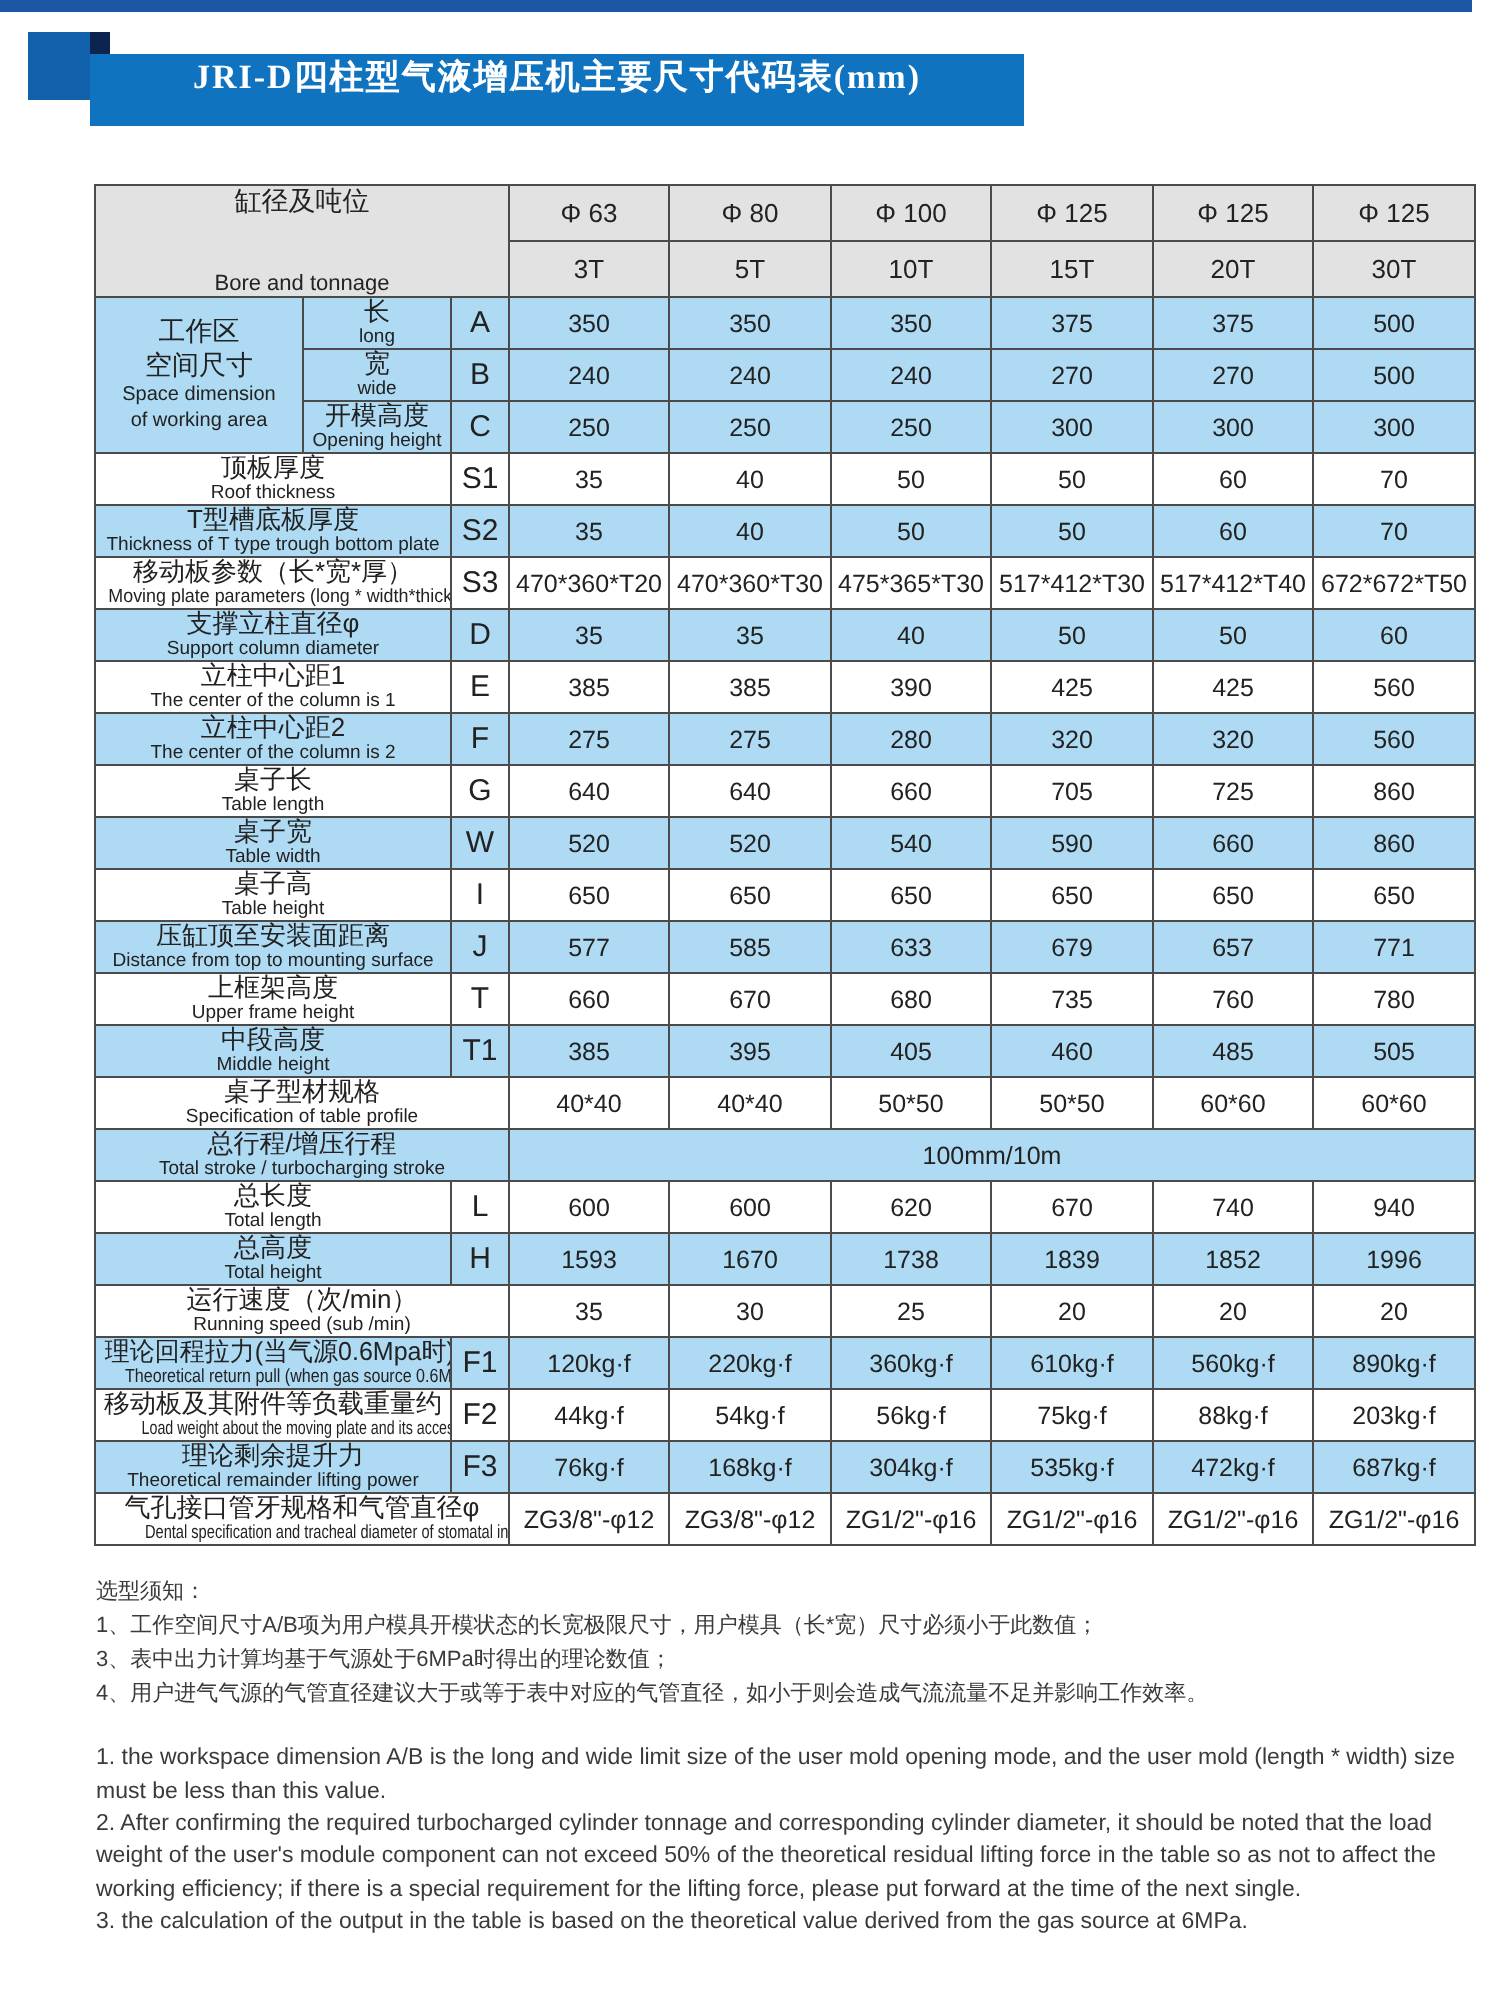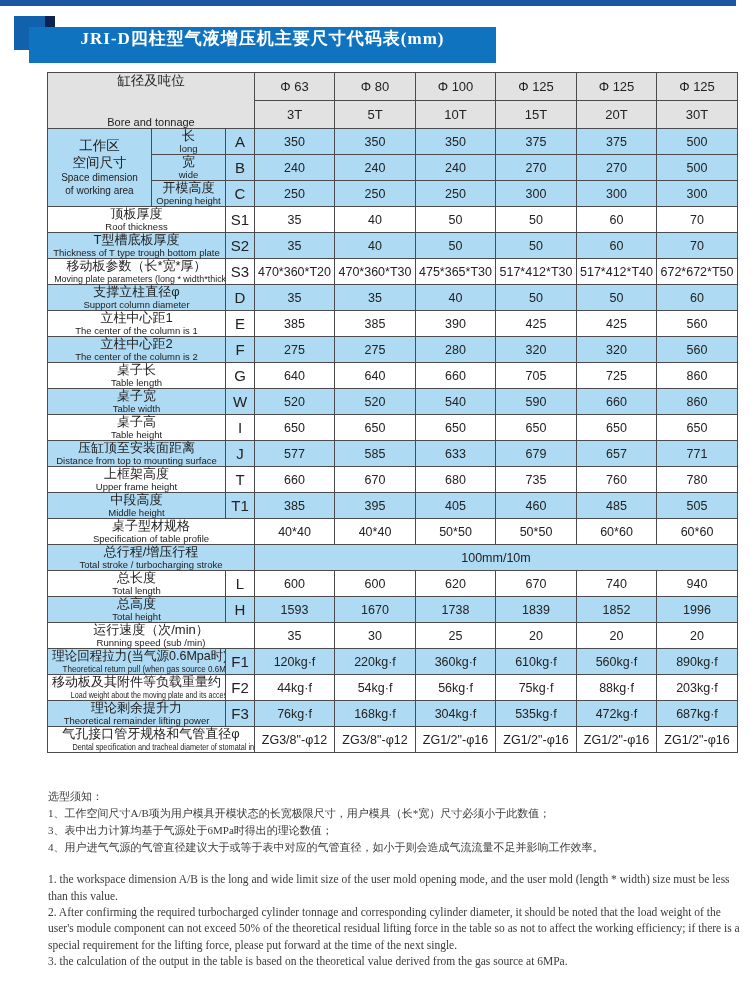--- a/index.html
+++ b/index.html
@@ -6,28 +6,28 @@
   body{
     width:750px;height:1004px;background:#ffffff;position:relative;overflow:hidden;
     font-family:"Liberation Sans", sans-serif;
     -webkit-font-smoothing:antialiased;
   }
   
   .top-bar{position:absolute;left:0;top:0;width:736px;height:6px;background:var(--c-topbar,#1b57a5);}
   .title-square{position:absolute;left:14px;top:16px;width:36px;height:34px;background:var(--c-square,#1261ac);}
   .title-fold{position:absolute;left:45px;top:16px;width:10px;height:13px;background:var(--c-fold,#0e2450);}
   .title-banner{
-    position:absolute;left:29px;top:27px;width:467px;height:36px;background:var(--c-banner,#0f73c0);
+    position:absolute;left:45px;top:27px;width:467px;height:36px;background:var(--c-banner,#0f73c0);
     color:#fff;text-align:center;
     font-family:"Liberation Serif", serif;font-weight:bold;
   }
   .title-banner .t1{display:block;font-size:17px;line-height:21px;letter-spacing:1px;margin-top:1px;white-space:nowrap;}
   .title-banner .t2{display:block;font-size:11.5px;line-height:13px;white-space:nowrap;}
   
-  .table-wrap{position:absolute;left:47px;top:72px;}
+  .table-wrap{position:absolute;left:47px;top:92px;}
   #spec-table{border-collapse:collapse;table-layout:fixed;width:690px;}
   #spec-table td{
     border:1px solid var(--c-border,#4b4b4b);
     text-align:center;vertical-align:middle;padding:0 1px;overflow:hidden;color:#222;
   }
   tr.hrow{height:28px;}
   tr.drow{height:26px;}
   td.hdr{background:var(--c-gray,#e2e2e2);}
   tr.b td{background:var(--c-blue,#aedaf3);}
   tr.w td{background:#ffffff;}
@@ -36,21 +36,21 @@
   .hdr .zh{font-size:13.5px;}
   .hdr .en{font-size:11px;margin-top:28px;}
   td.dia{font-size:13px;background:var(--c-gray,#e2e2e2);}
   td.code{font-size:15px;}
   td.val{font-size:12.5px;}
   td.glab .zh{font-size:13.5px;line-height:1.25;}
   td.glab .en{font-size:10px;line-height:1.25;text-align:center;}
   .vt{display:block;white-space:nowrap;}
   
   .notes{position:absolute;left:48px;top:788px;width:696px;color:#3a3a3a;}
-  .notes p{margin:0;font-family:Liberation Serif, serif;}
+  .notes p{margin:0;}
   .zh-block p{font-size:11px;line-height:1.55;}
   .en-block{margin-top:15px;}
   .en-block p{font-size:11.5px;line-height:1.42;}
 </style>
 </head>
 <body>
 
 <div class="top-bar"></div>
 <div class="title-square"></div>
 <div class="title-fold"></div>

